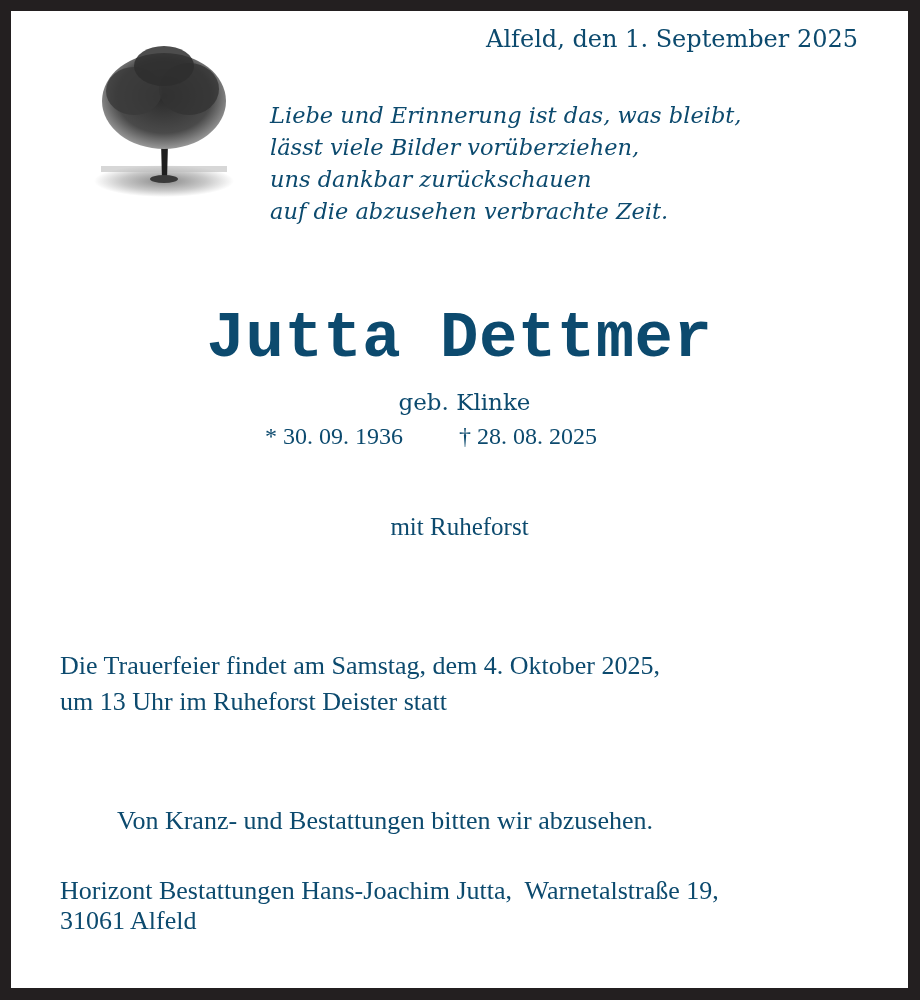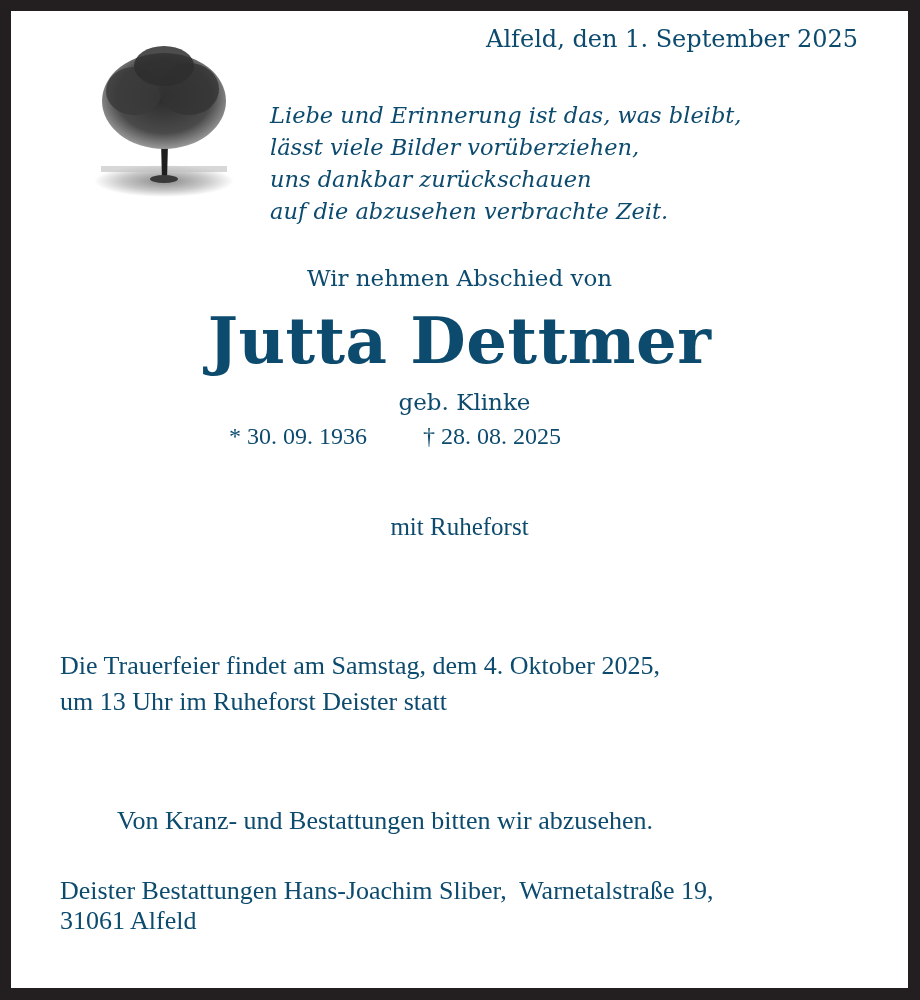--- a/index.html
+++ b/index.html
@@ -7,23 +7,23 @@
   .page {
     position: absolute; left: 11px; top: 11px; width: 897px; height: 977px;
     background: #ffffff; color: #0c4a6e;
     font-family: "DejaVu Serif", "Liberation Serif", serif;
   }
   .abs { position: absolute; white-space: nowrap; }
   .date { right: 50px; top: 14px; font-size: 24px; }
   .tree { left: 78px; top: 20px; width: 150px; height: 170px; }
   .poem { left: 259px; top: 88px; font-style: italic; font-size: 22.5px; line-height: 32px; }
   .intro { left: 0; width: 897px; text-align: center; top: 254px; font-size: 23px; }
-  .name { left: 0; width: 897px; text-align: center; top: 292px; font-size: 64px; font-weight: bold; letter-spacing: 0.5px; }
+  .name { left: 0; width: 897px; text-align: center; top: 292px; font-size: 64px; font-weight: bold; letter-spacing: 0.5px; font-family: Liberation Mono, monospace; }
   .nee { left: 0; width: 907px; text-align: center; top: 378px; font-size: 23px; }
-  .dates { left: 0; width: 768px; text-align: center; top: 412px; font-size: 24px; font-family: "Liberation Serif", serif; }
+  .dates { left: 0; width: 768px; text-align: center; top: 412px; font-size: 24px; font-family: "Liberation Serif", serif; padding-left: 36px; }
   .dates .d2 { margin-left: 56px; }
   .mourners { left: 0; width: 897px; text-align: center; top: 498px; font-size: 25px; line-height: 36px; font-family: "Liberation Serif", serif; }
   .ceremony { left: 49px; top: 637px; font-size: 26px; line-height: 36px; font-family: "Liberation Serif", serif; }
   .flowers { left: 106px; top: 795px; font-size: 26px; font-family: "Liberation Serif", serif; }
   .undertaker { left: 49px; top: 865px; font-size: 26px; line-height: 30px; font-family: "Liberation Serif", serif; }
 </style>
 </head>
 <body>
 
 <div class="page">
@@ -54,35 +54,34 @@
     </svg>
   </div>
 
   <div class="abs poem">
     <div>Liebe und Erinnerung ist das, was bleibt,</div>
     <div>lässt viele Bilder vorüberziehen,</div>
     <div>uns dankbar zurückschauen</div>
     <div>auf die abzusehen verbrachte Zeit.</div>
   </div>
 
-  <div class="abs intro">Wir nehmen Abschied von</div>
   <div class="abs name">Jutta Dettmer</div>
   <div class="abs nee">geb. Klinke</div>
   <div class="abs dates">
     <span>* 30. 09. 1936</span><span class="d2">† 28. 08. 2025</span>
   </div>
 
   <div class="abs mourners">
     <div>mit Ruheforst</div>
   </div>
 
   <div class="abs ceremony">
     <div>Die Trauerfeier findet am Samstag, dem 4. Oktober 2025,</div>
     <div>um 13 Uhr im Ruheforst Deister statt</div>
   </div>
 
   <div class="abs flowers">Von Kranz- und Bestattungen bitten wir abzusehen.</div>
 
   <div class="abs undertaker">
-    <div style="white-space: pre;">Deister Bestattungen Hans-Joachim Sliber,  Warnetalstraße 19,</div>
+    <div style="white-space: pre;">Horizont Bestattungen Hans-Joachim Jutta,  Warnetalstraße 19,</div>
     <div>31061 Alfeld</div>
   </div>
 </div>
 
 </body></html>

